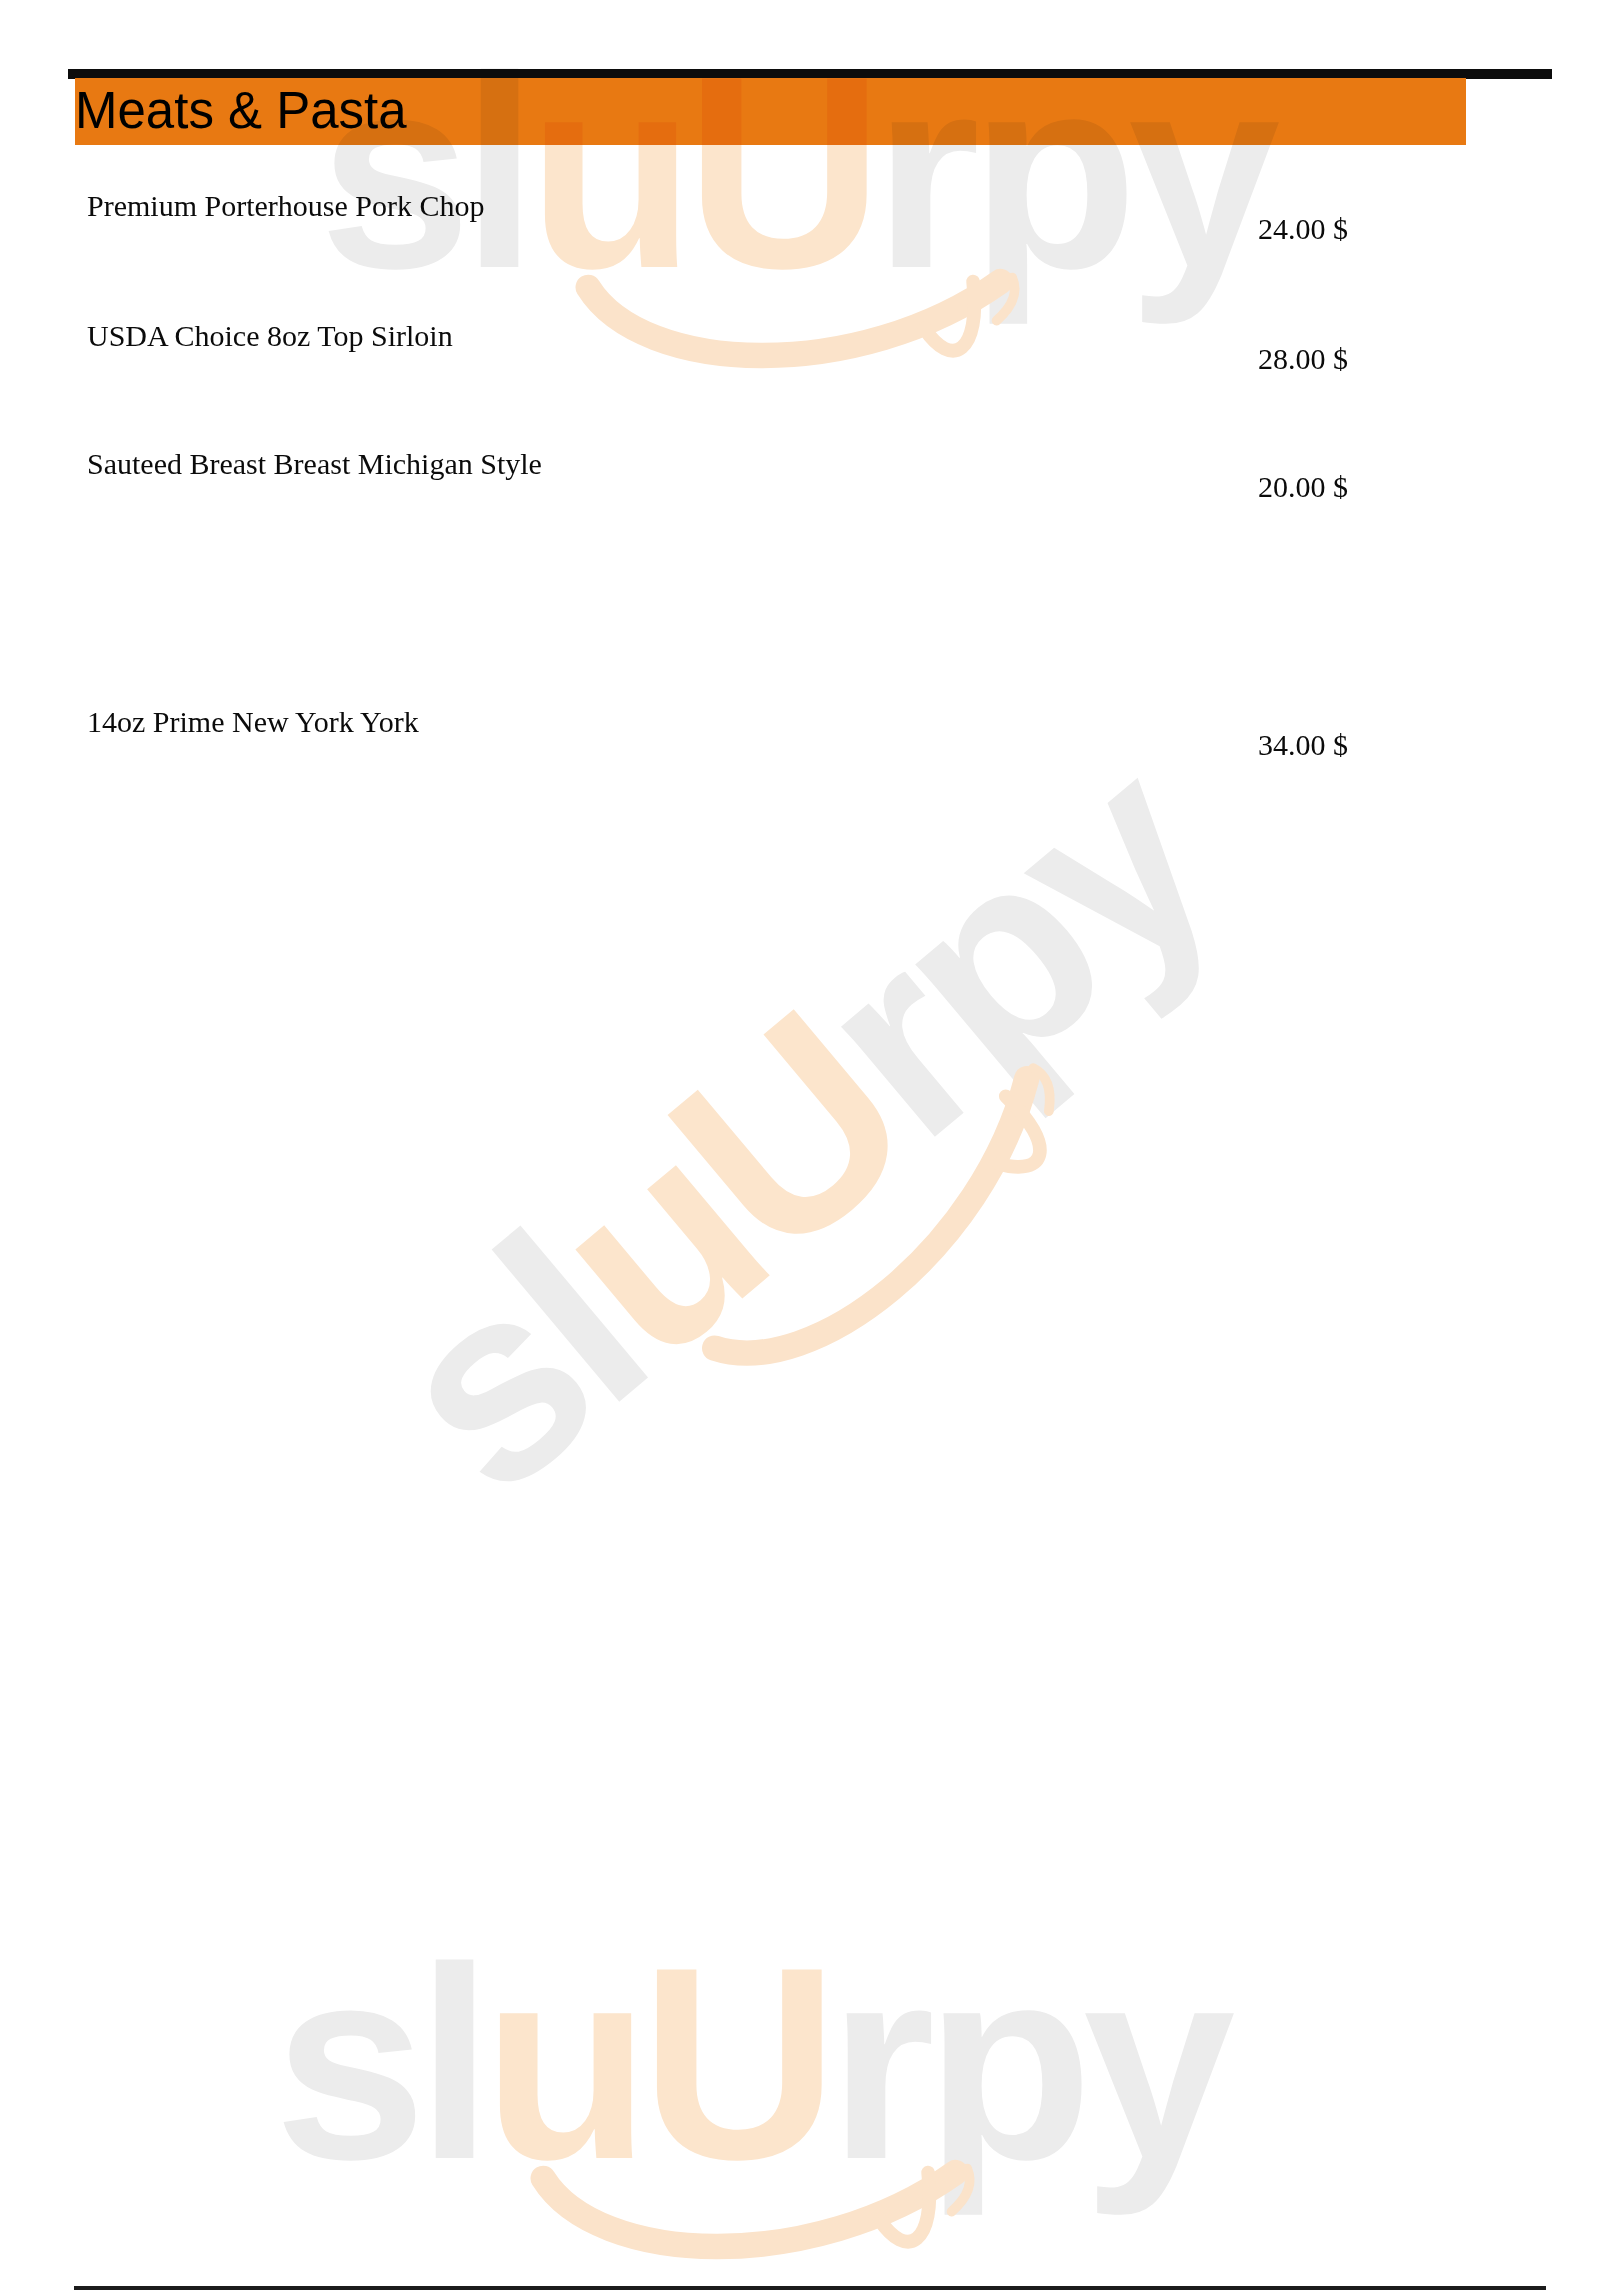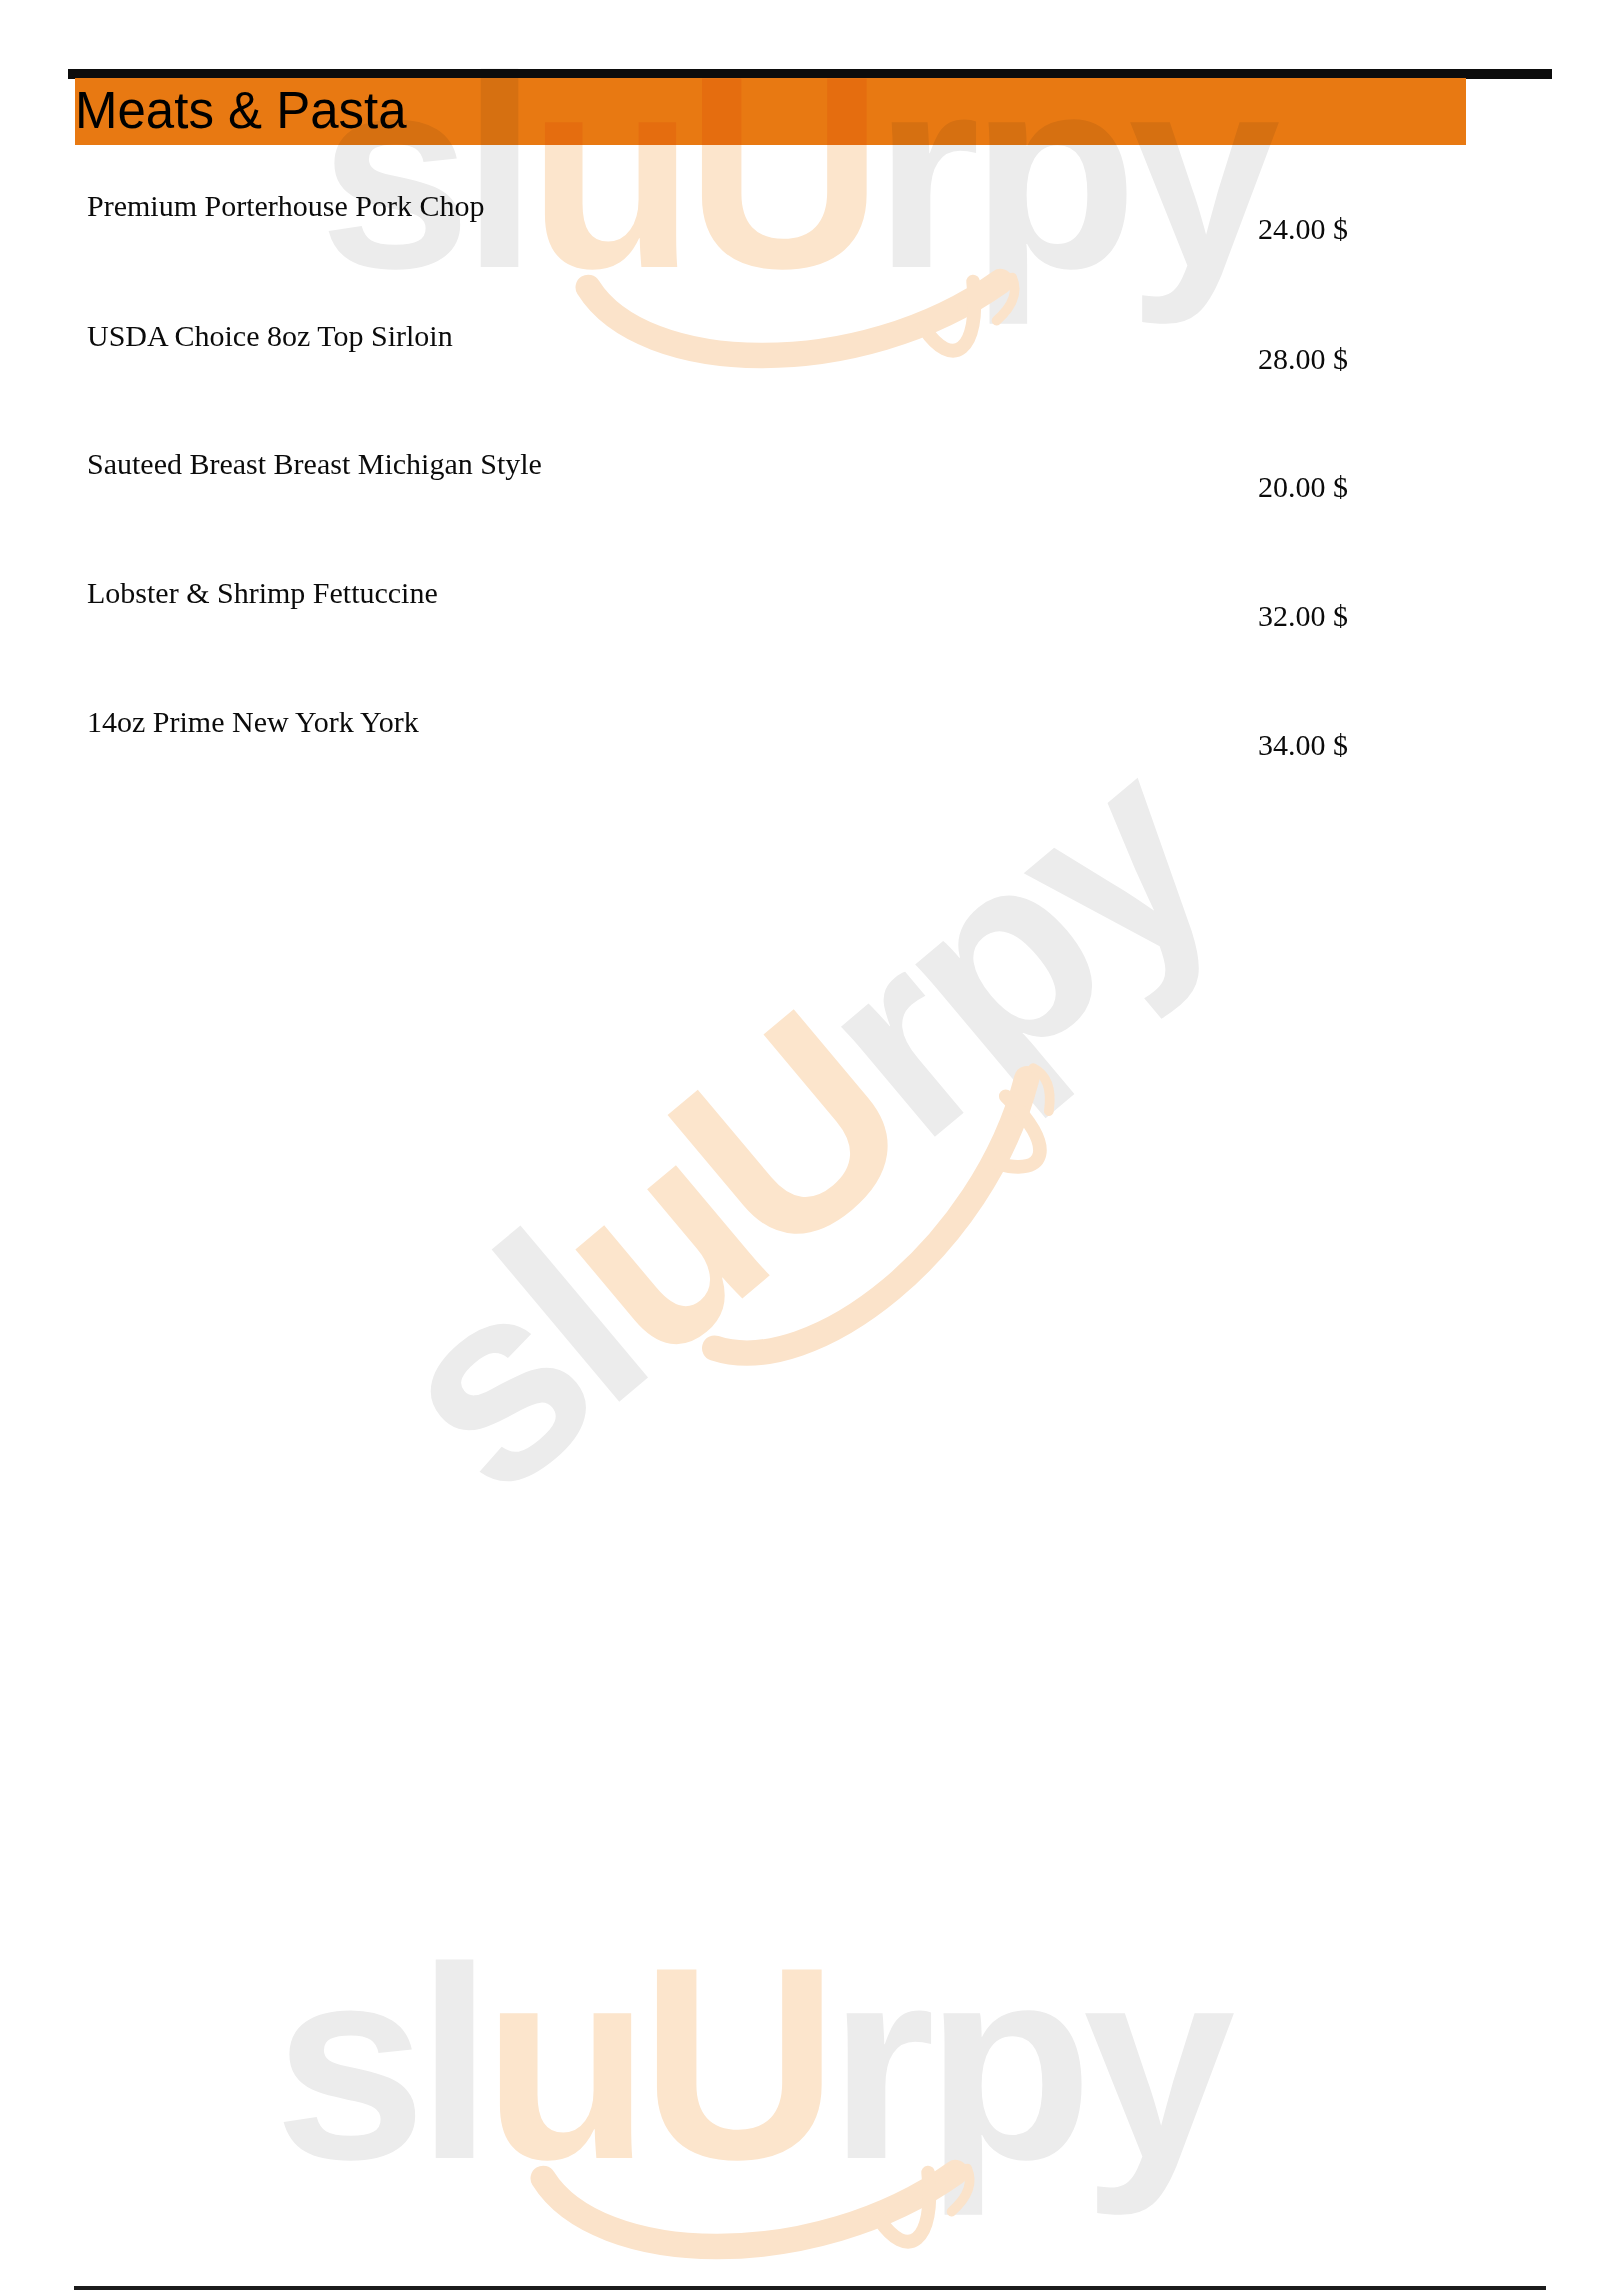--- a/index.html
+++ b/index.html
@@ -130,24 +130,20 @@
     <span class="item-price">24.00 $</span>
   </div>
   <div class="menu-row row-1">
     <span class="item-name">USDA Choice 8oz Top Sirloin</span>
     <span class="item-price">28.00 $</span>
   </div>
   <div class="menu-row row-2">
     <span class="item-name">Sauteed Breast Breast Michigan Style</span>
     <span class="item-price">20.00 $</span>
   </div>
-  <div class="menu-row row-3">
-    <span class="item-name">Lobster &amp; Shrimp Fettuccine</span>
-    <span class="item-price">32.00 $</span>
-  </div>
   <div class="menu-row row-4">
     <span class="item-name">14oz Prime New York York</span>
     <span class="item-price">34.00 $</span>
   </div>
 
   <div class="wm wm-top" aria-hidden="true">
     <div class="wm-text"><span class="wm-gray">sl</span><span class="wm-peach">uU</span><span class="wm-gray">rpy</span></div>
     <svg class="wm-smile" viewBox="0 0 480 130" fill="none" xmlns="http://www.w3.org/2000/svg">
       <path d="M14,28 C70,118 290,126 436,22" stroke="#fbe3ca" stroke-width="26" stroke-linecap="round"></path>
       <path d="M358,70 C386,112 416,96 408,22" stroke="#fbe3ca" stroke-width="14" stroke-linecap="round"></path>

